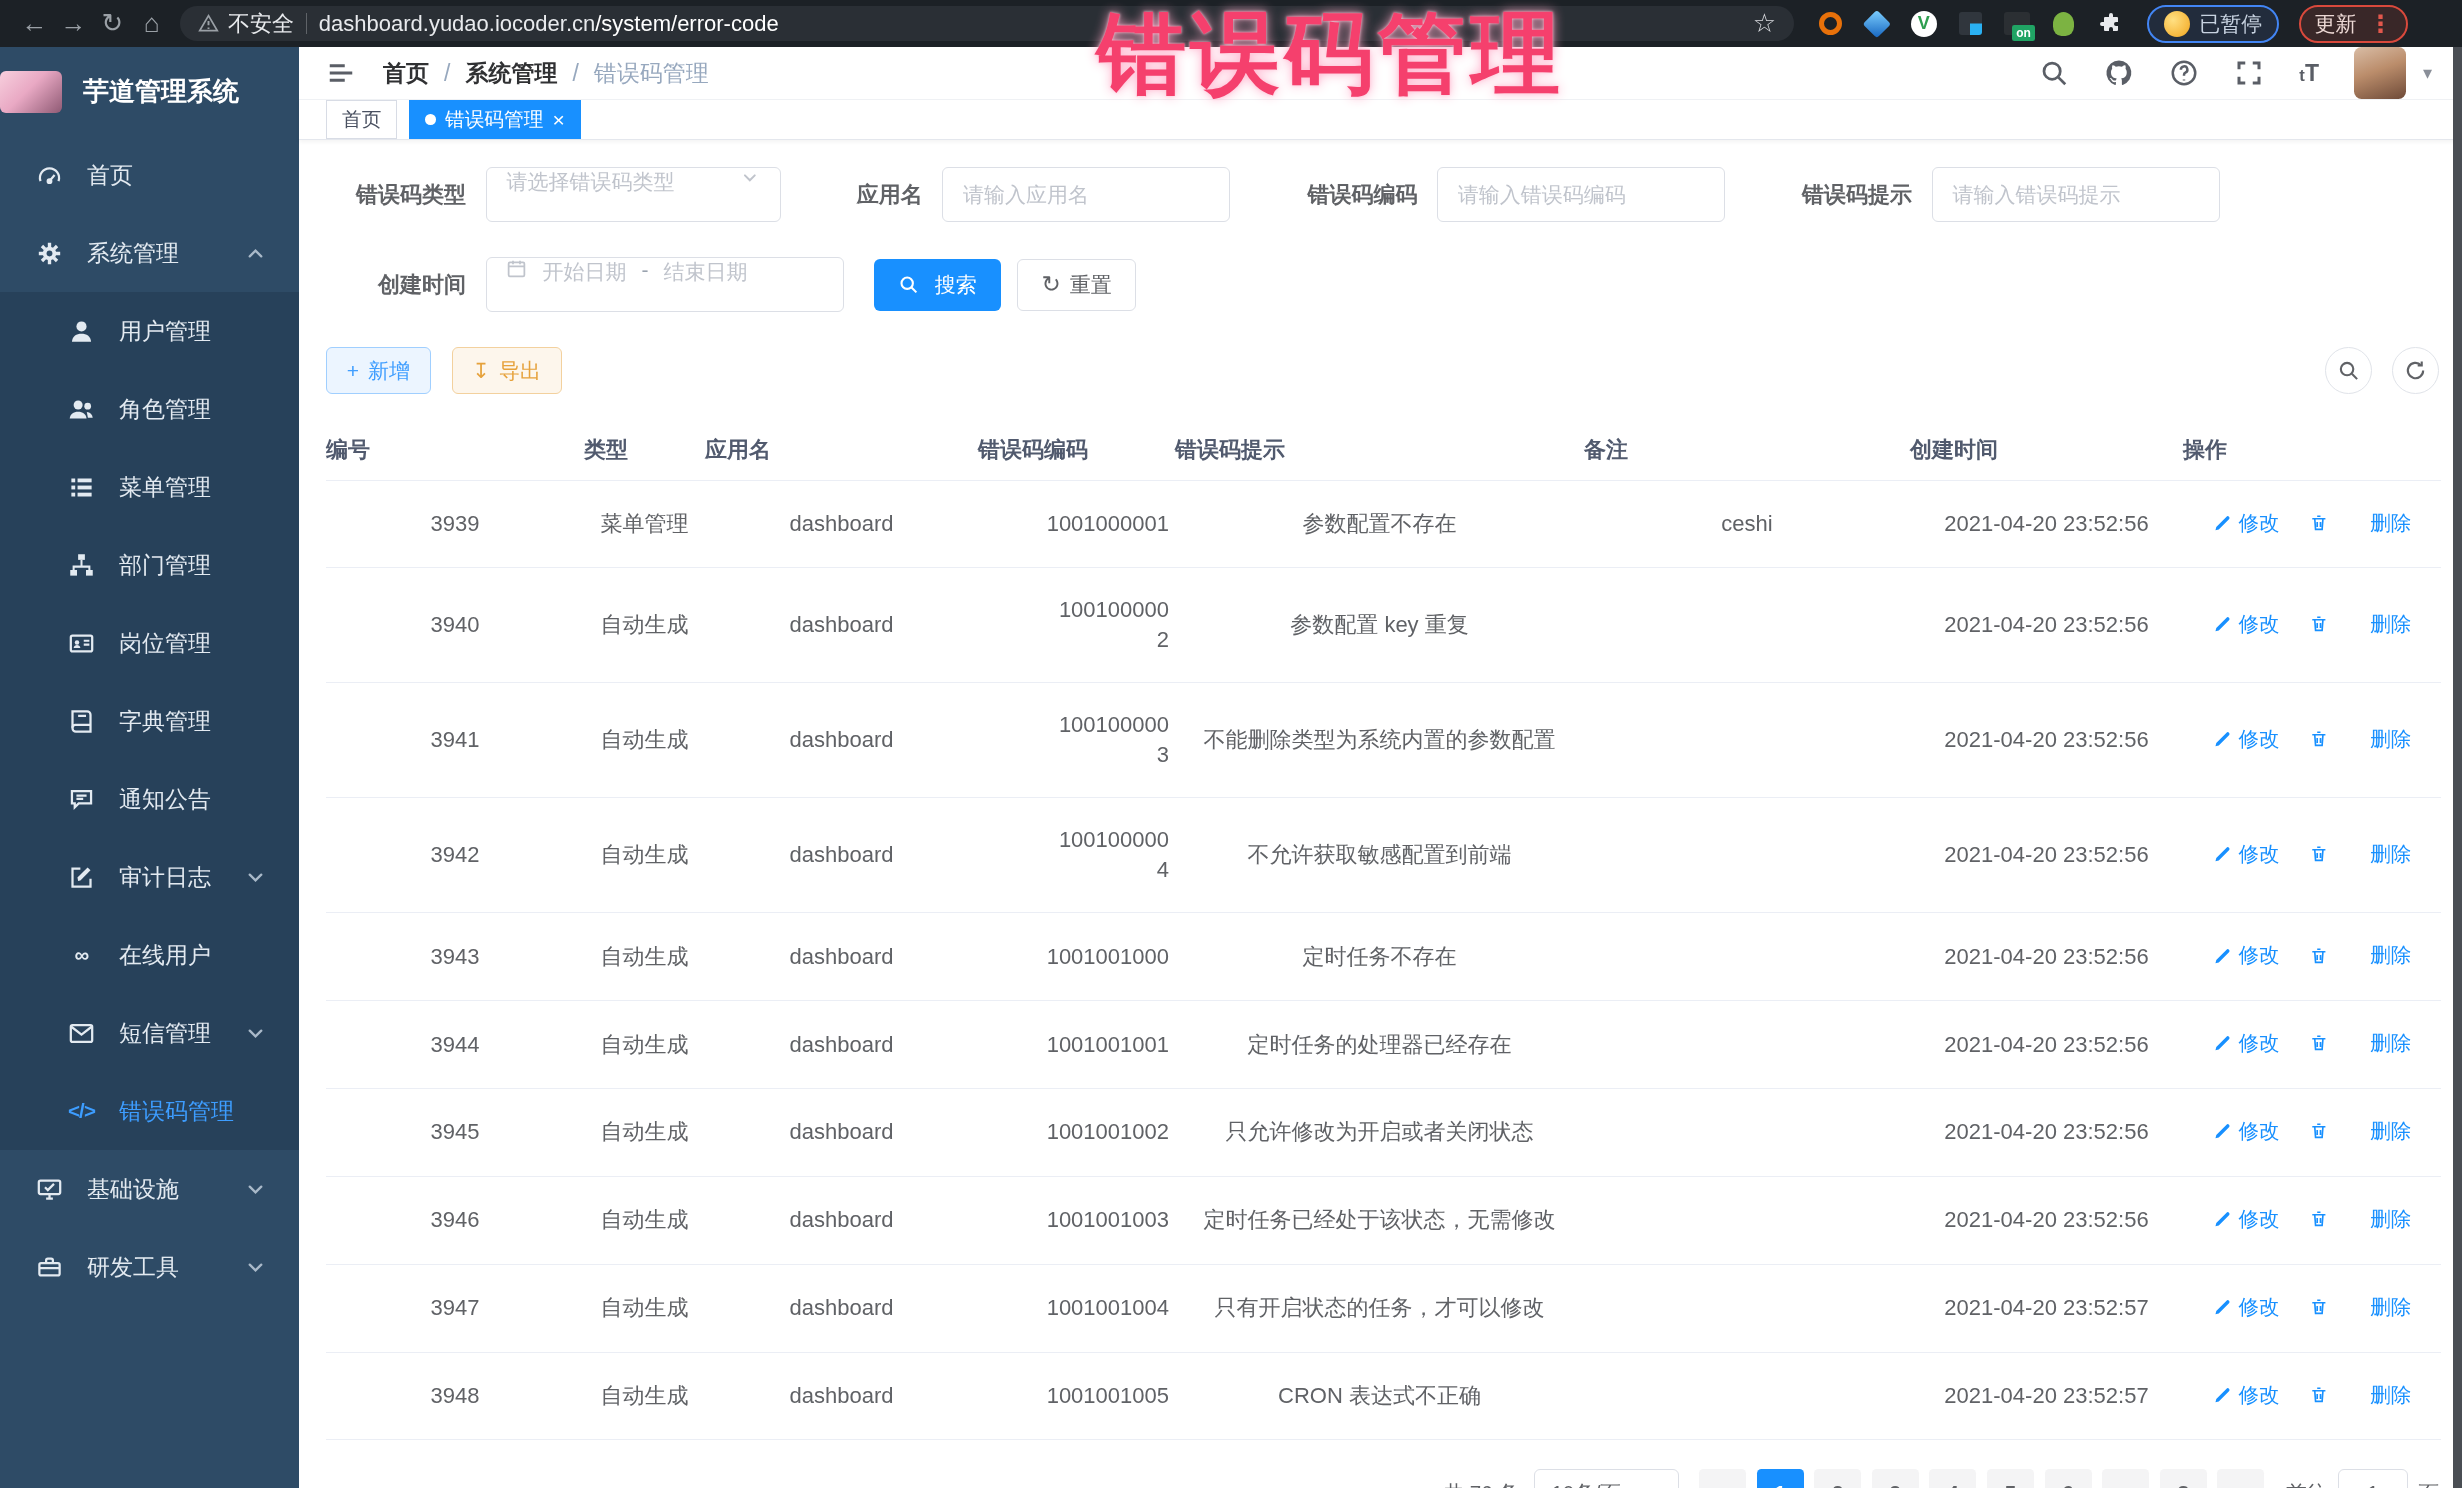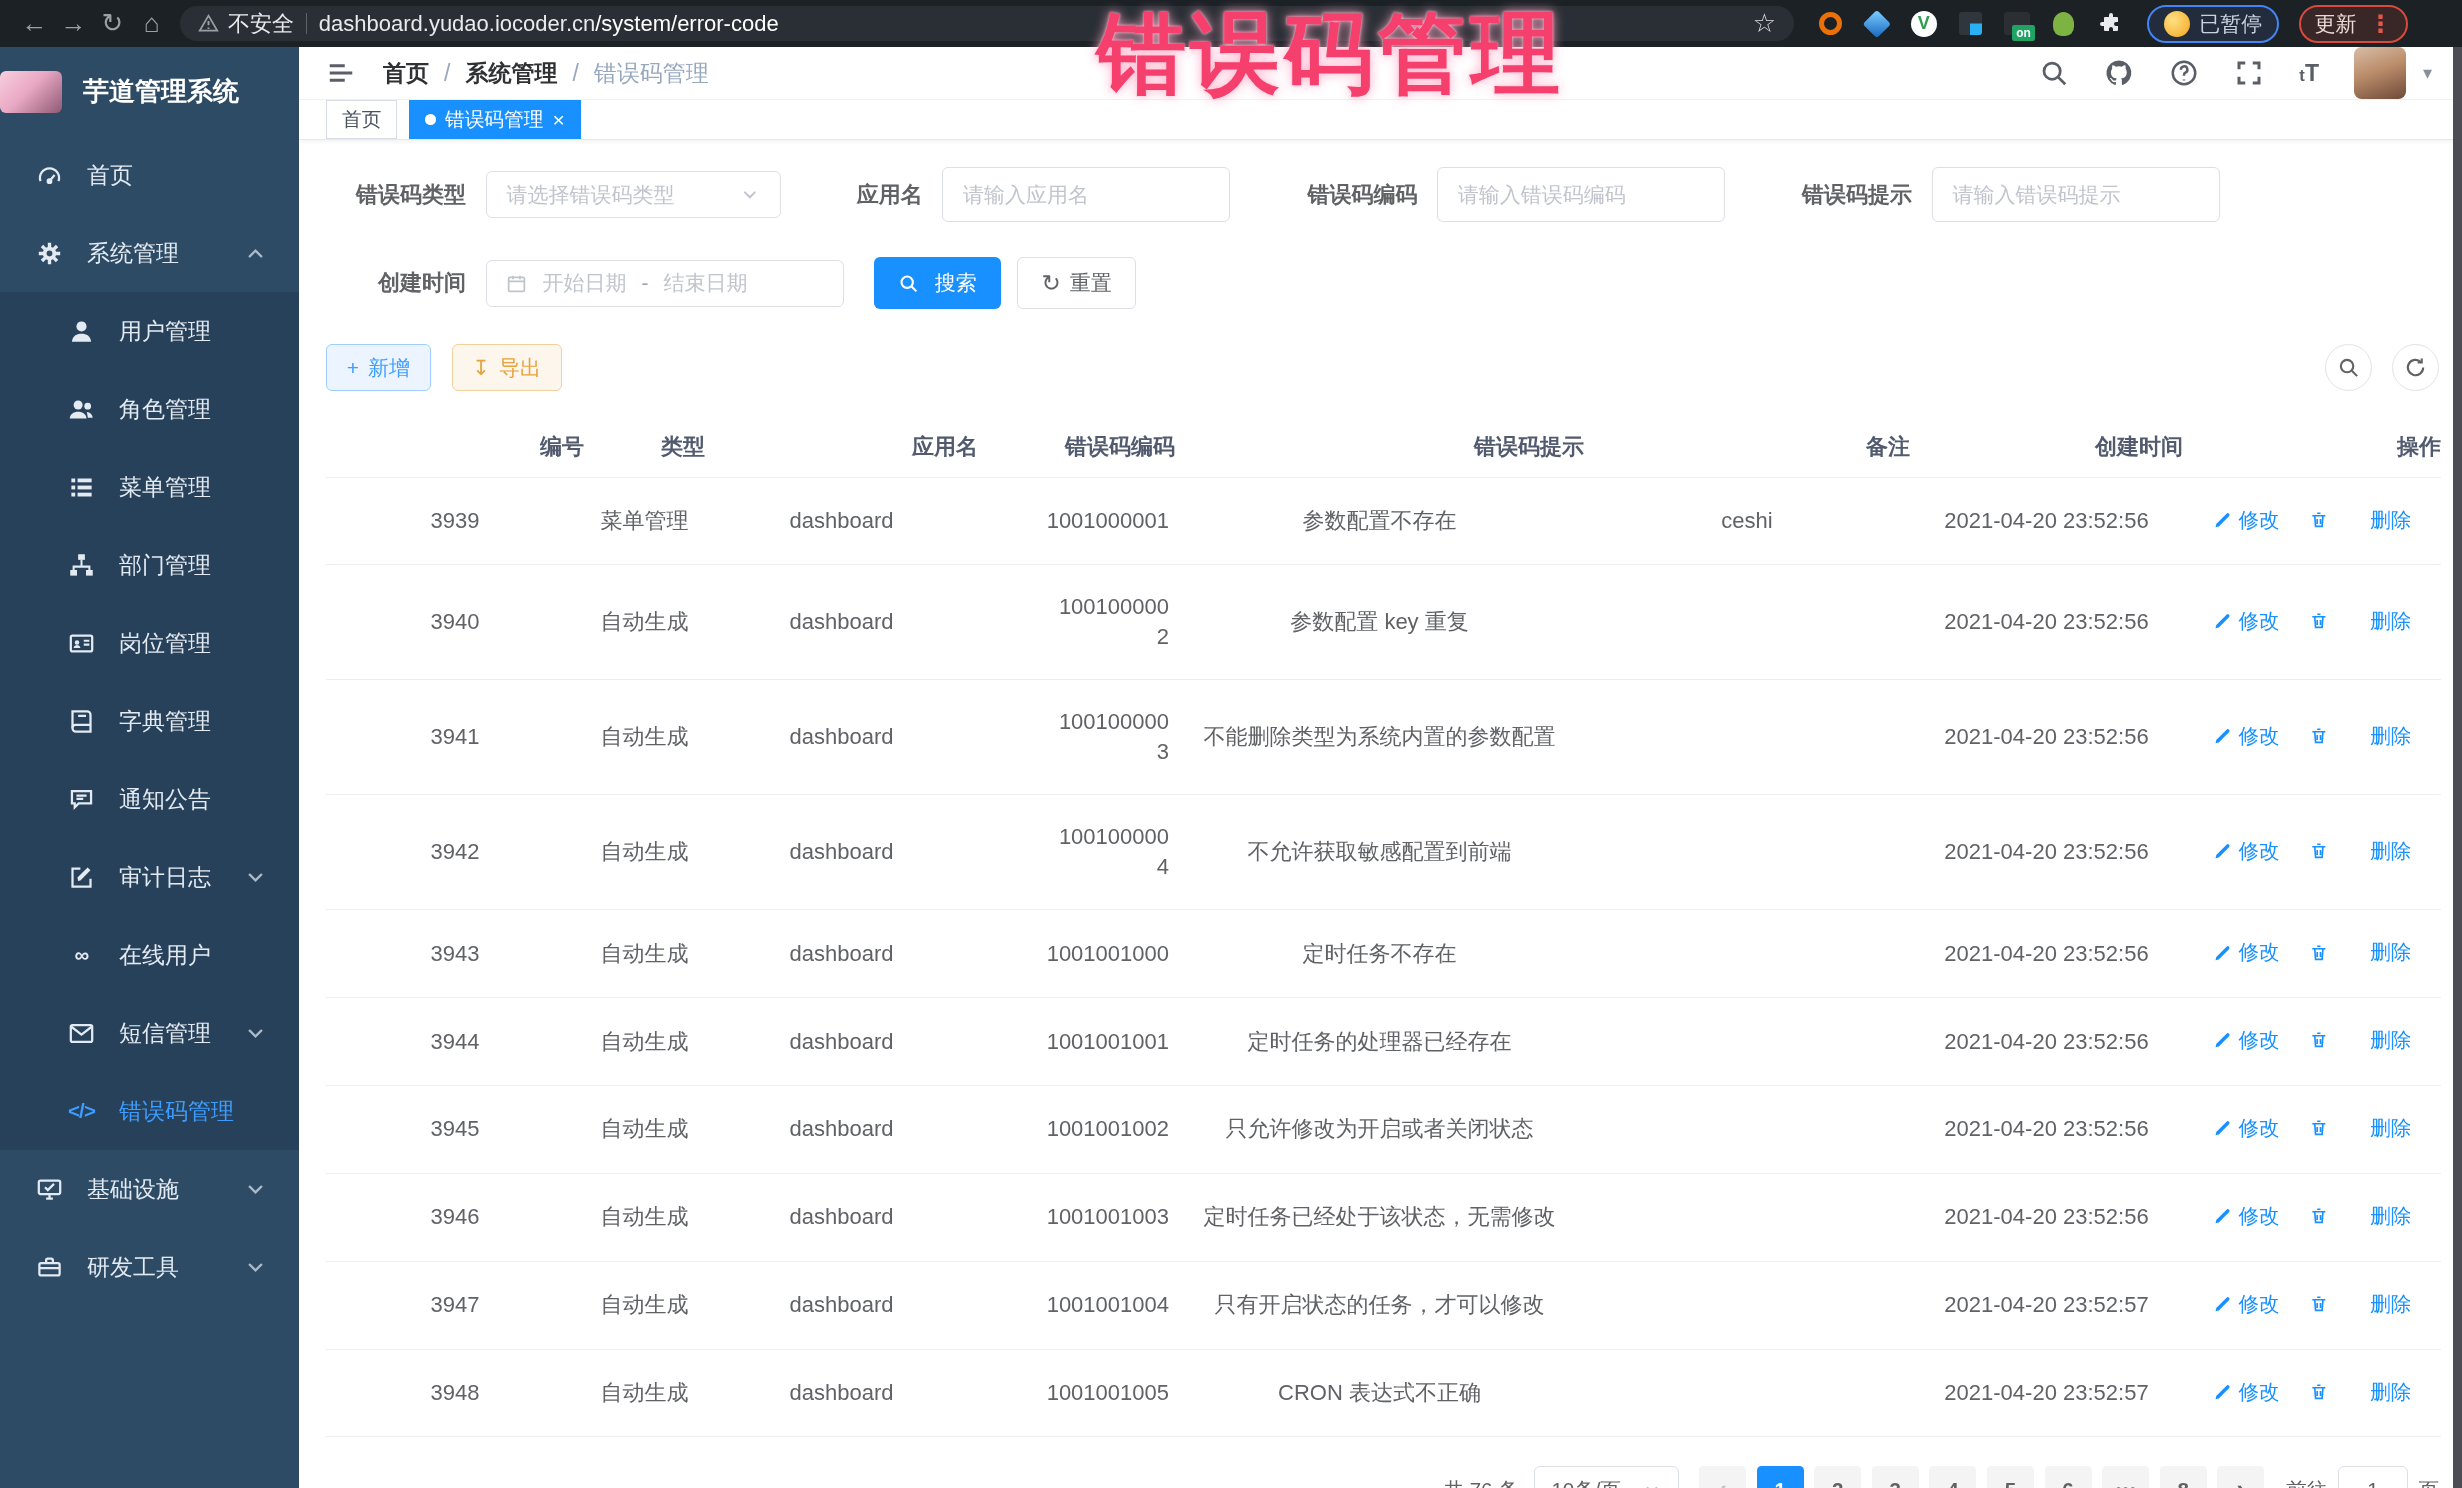--- a/index.html
+++ b/index.html
@@ -77,21 +77,21 @@
   .tag.active{background:#1890ff;border-color:#1890ff;color:#fff;}
   .tag-dot{width:10.6px;height:10.6px;border-radius:50%;background:#fff;}
   .tag-close{font-size:21px;line-height:1;}
   .content{padding:27px 23px 0 27px;flex:1;position:relative;}
   
   .filter-row{display:flex;align-items:center;margin-bottom:35px;}
   .fgroup{display:flex;align-items:center;}
   .fgroup + .fgroup{margin-left:70px;}
   .flabel{font-size:22px;color:#606266;font-weight:600;text-align:right;margin-right:19.7px;white-space:nowrap;}
   .lw1{width:140px;} .lw2{width:72px;} .lw3{width:117px;}
-  .fbox{height:47px;border:0.8px solid #dcdfe6;border-radius:6px;display:flex;align-items:center;
+  .fbox{height:55px;border:0.8px solid #dcdfe6;border-radius:6px;display:flex;align-items:flex-start;
         padding:0 19.7px;color:#c0c4cc;font-size:21px;background:#fff;}
   .fselect{width:295px;justify-content:space-between;}
   input.ftext{height:55px;border:0.8px solid #dcdfe6;border-radius:6px;padding:0 19.7px;font-size:21px;
         color:#606266;width:288px;outline:none;font-family:inherit;}
   input.ftext::placeholder{color:#c0c4cc;}
   .date-box{width:358px;gap:15px;}
   .date-box .dsep{color:#9aa3af;}
   .btn{height:52px;border-radius:6px;font-size:21px;display:inline-flex;align-items:center;gap:9px;
        padding:0 23px;border:0.8px solid transparent;cursor:pointer;white-space:nowrap;}
   .btn-primary{background:#1890ff;color:#fff;margin-left:30px;gap:16px;}
@@ -100,21 +100,21 @@
   
   .toolbar{display:flex;align-items:center;gap:21px;margin-bottom:27px;}
   .btn-add{background:#ecf5ff;border-color:#a0cfff;color:#409eff;height:47px;padding:0 19.7px;}
   .btn-export{background:#fdf6ec;border-color:#f3d19e;color:#e6a23c;height:47px;padding:0 19.7px;}
   .tool-right{margin-left:auto;display:flex;gap:19.7px;}
   .circle-btn{width:47px;height:47px;border-radius:50%;border:0.8px solid #e0e3e9;background:#fff;
               display:flex;align-items:center;justify-content:center;color:#606266;}
   .circle-btn svg{width:23px;height:23px;}
   
   table{width:2114px;border-collapse:collapse;table-layout:fixed;}
-  th{height:59px;font-size:22px;color:#515a6e;font-weight:bold;border-bottom:0.8px solid #ebeef5;text-align:right;}
+  th{height:59px;font-size:22px;color:#515a6e;font-weight:bold;border-bottom:0.8px solid #ebeef5;text-align:left;}
   td{padding:27px 6px;font-size:22px;color:#606266;text-align:center;border-bottom:0.8px solid #ebeef5;line-height:30px;}
   .code-cell{white-space:pre-line;text-align:right;}
   .op-link{color:#1890ff;display:inline-flex;align-items:center;gap:6px;font-size:20.5px;cursor:pointer;}
   .op-link + .op-link{margin-left:23px;gap:42px;}
   .op-link svg{width:19.7px;height:19.7px;}
   
   .pagination{display:flex;align-items:center;justify-content:flex-end;margin-top:29px;font-size:20.5px;color:#606266;}
   .psize{width:145px;height:47px;border:0.8px solid #dcdfe6;border-radius:6px;display:flex;align-items:center;
          justify-content:space-between;padding:0 16.7px;color:#606266;margin:0 15px;background:#fff;}
   .psize svg{width:18px;height:18px;color:#c0c4cc;}

